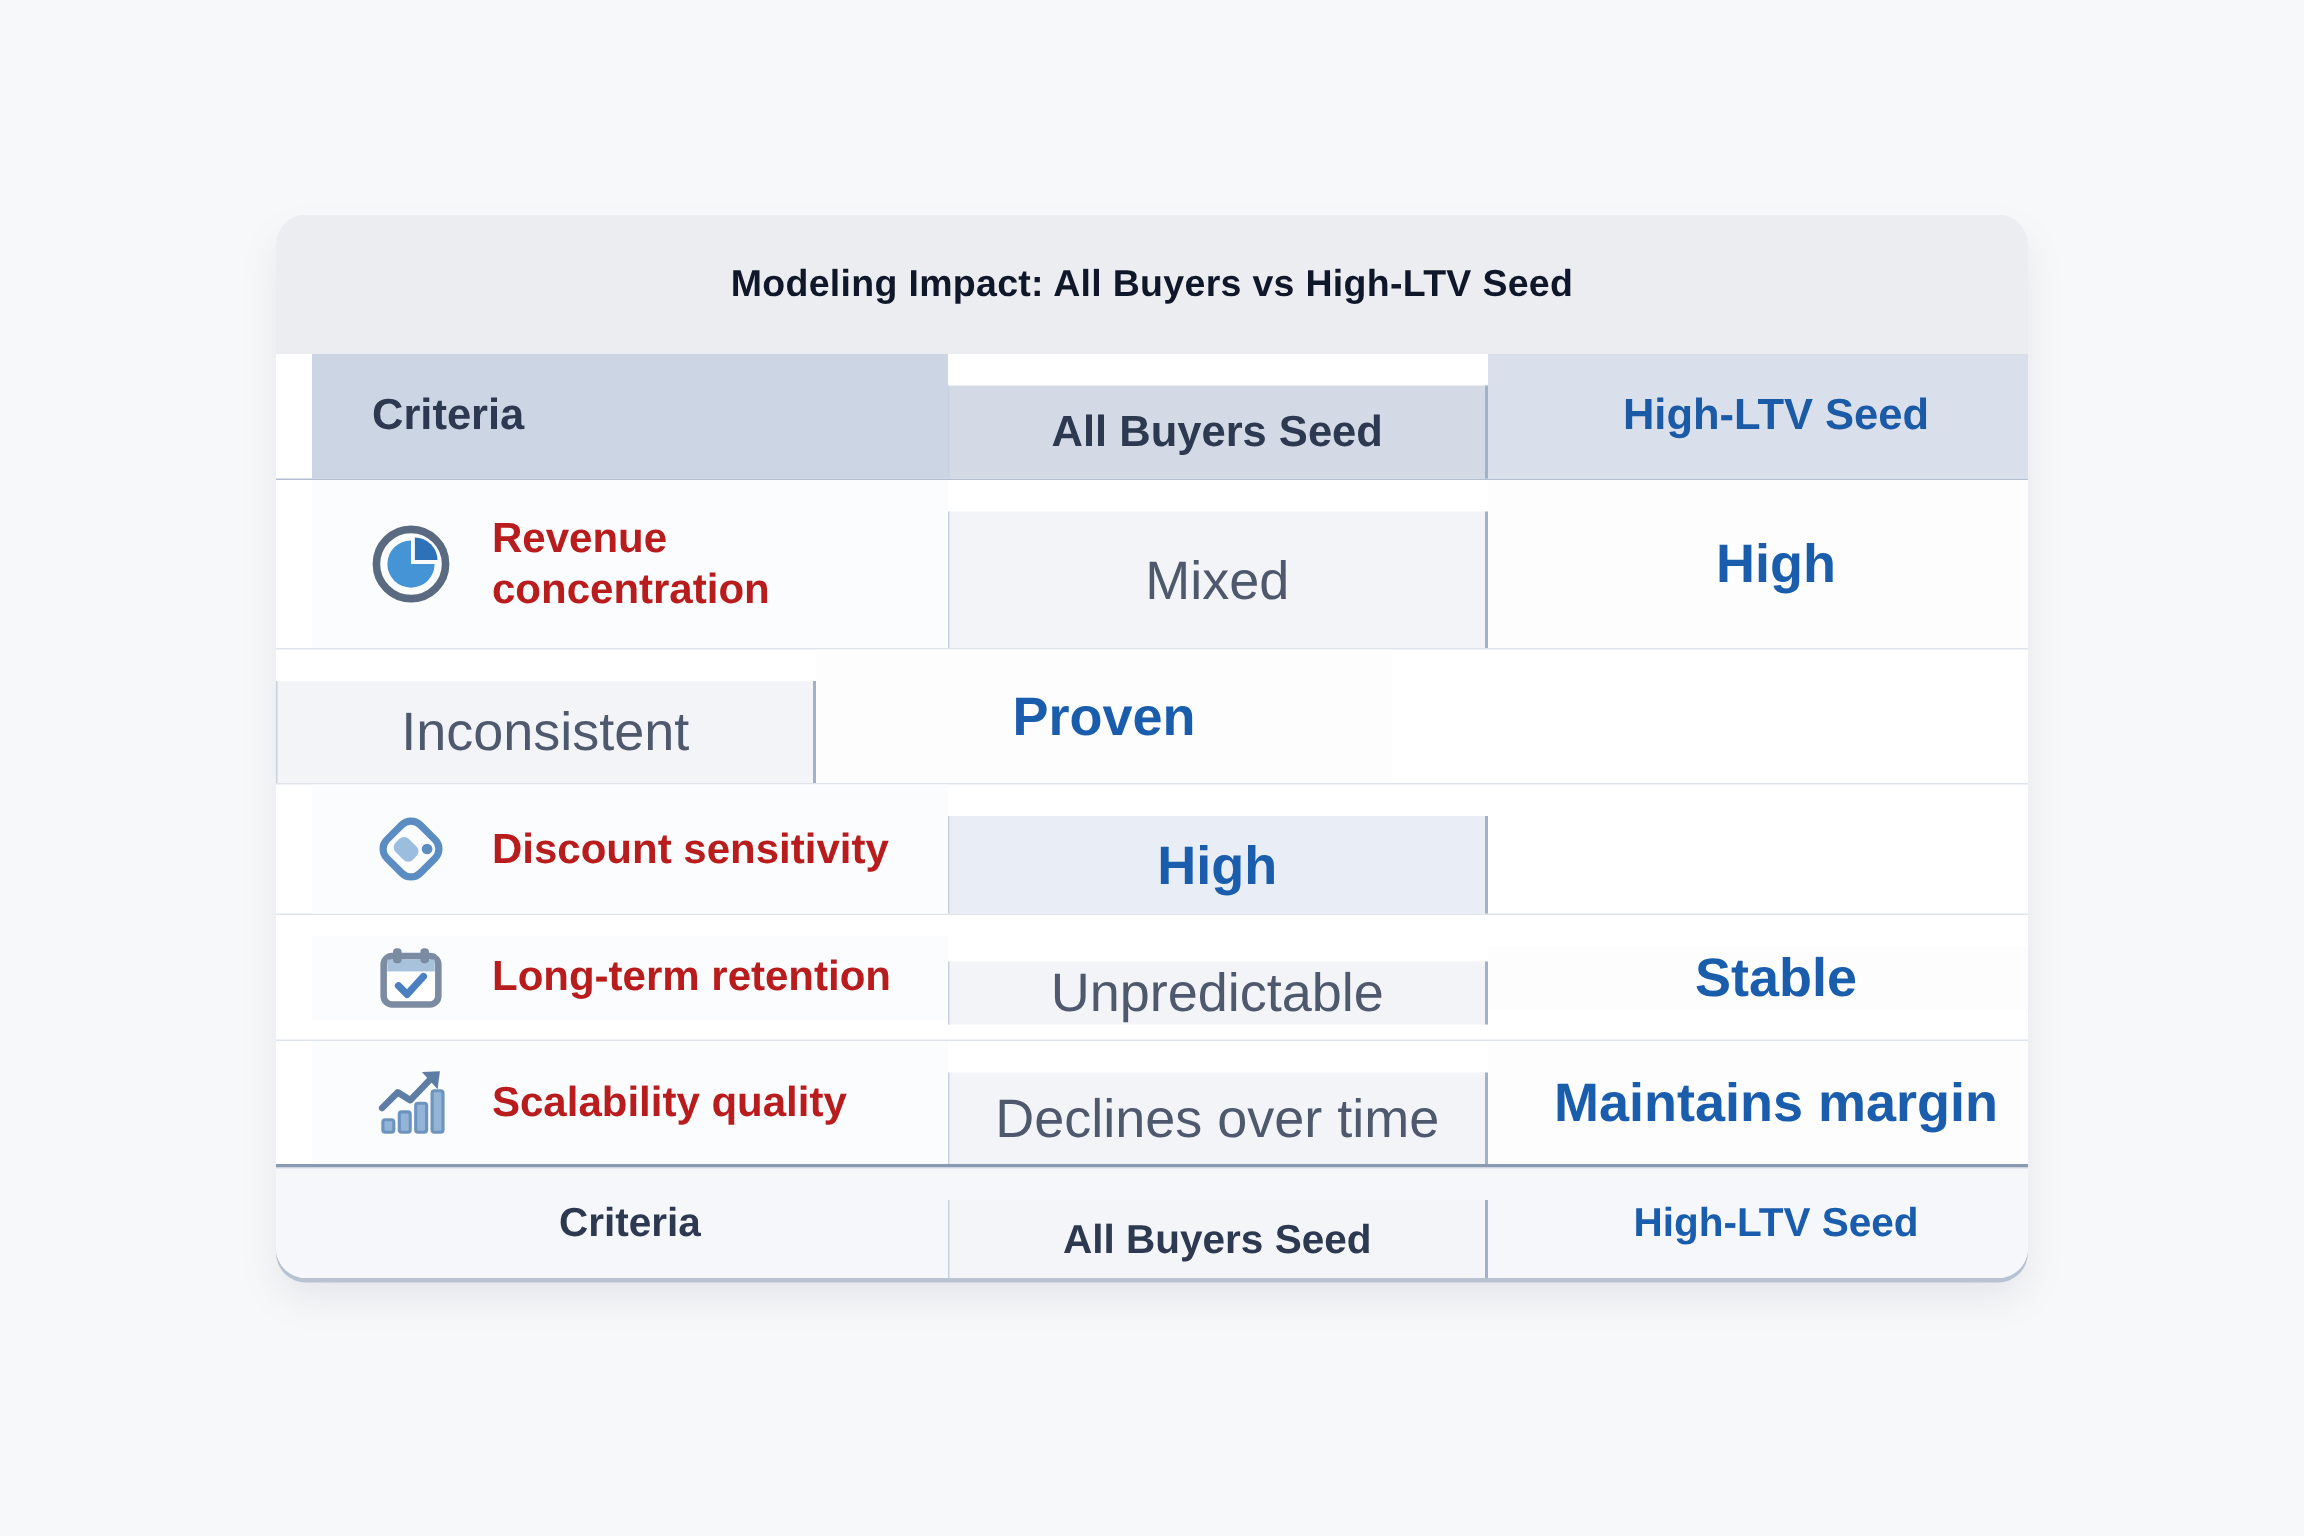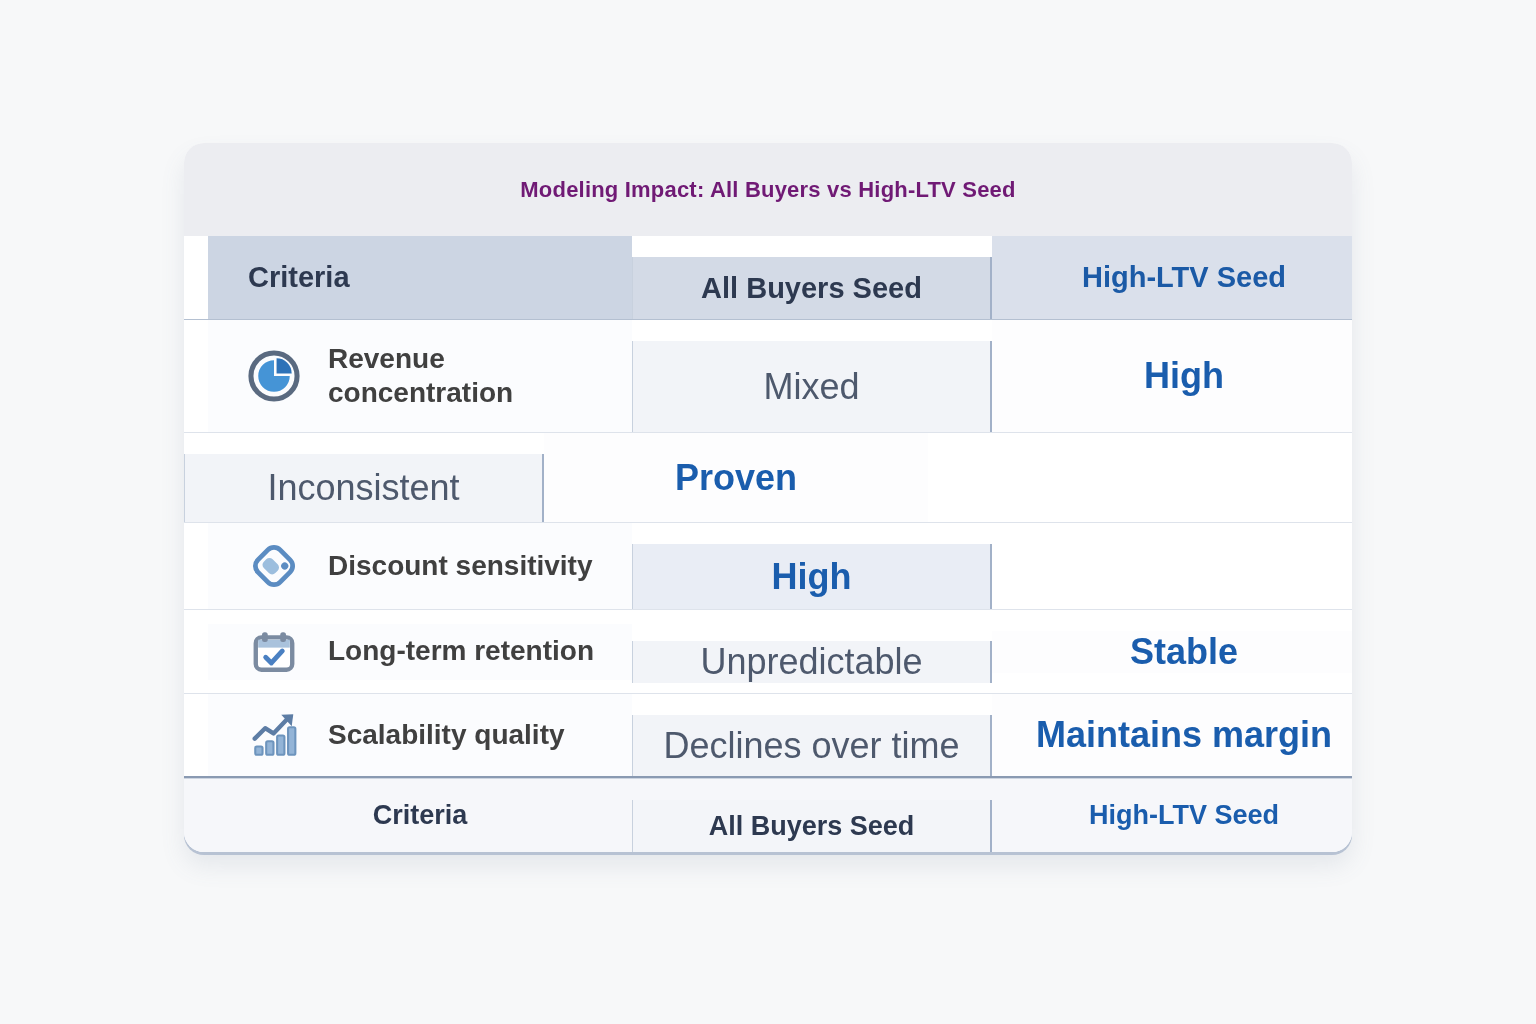--- a/index.html
+++ b/index.html
@@ -24,23 +24,23 @@
     flex-direction: column;
     overflow: hidden;
   }
   .card-title {
     height: 93px;
     flex: 0 0 93px;
     background: #ecedf1;
     display: flex;
     align-items: center;
     justify-content: center;
-    font-size: 22px;
+    font-size: 25px;
     font-weight: bold;
-    color: #701a75;
+    color: #0f172a;
     letter-spacing: 0.2px;
   }
   .row { display: flex; box-sizing: border-box; }
   .cell { box-sizing: border-box; display: flex; align-items: center; }
   .c1 { width: 424px; flex: 0 0 424px; margin-left: 24px; }
   .c2 {
     width: 360px; flex: 0 0 360px;
     border-left: 1px solid #c8d1de;
     border-right: 2px solid #a2b1c8;
     justify-content: center;
@@ -68,21 +68,21 @@
     gap: 26px;
     background: #fbfcfe;
   }
   .ic {
     width: 56px; height: 56px; flex: 0 0 56px;
     display: flex; align-items: center; justify-content: center;
   }
   .lbl {
     font-size: 28px;
     font-weight: bold;
-    color: #404040;
+    color: #b91c1c;
     line-height: 1.22;
   }
   .r1 .lbl { max-width: 235px; }
 
   .val { font-size: 36px; }
   .c2.val { background: #f2f4f8; color: #4e596d; font-weight: normal; }
   .c3.val { background: #fdfdfe; color: #1a5dad; font-weight: bold; }
   .c2.val.hl { background: #e9edf5; color: #1a5dad; font-weight: bold; }
 
   

